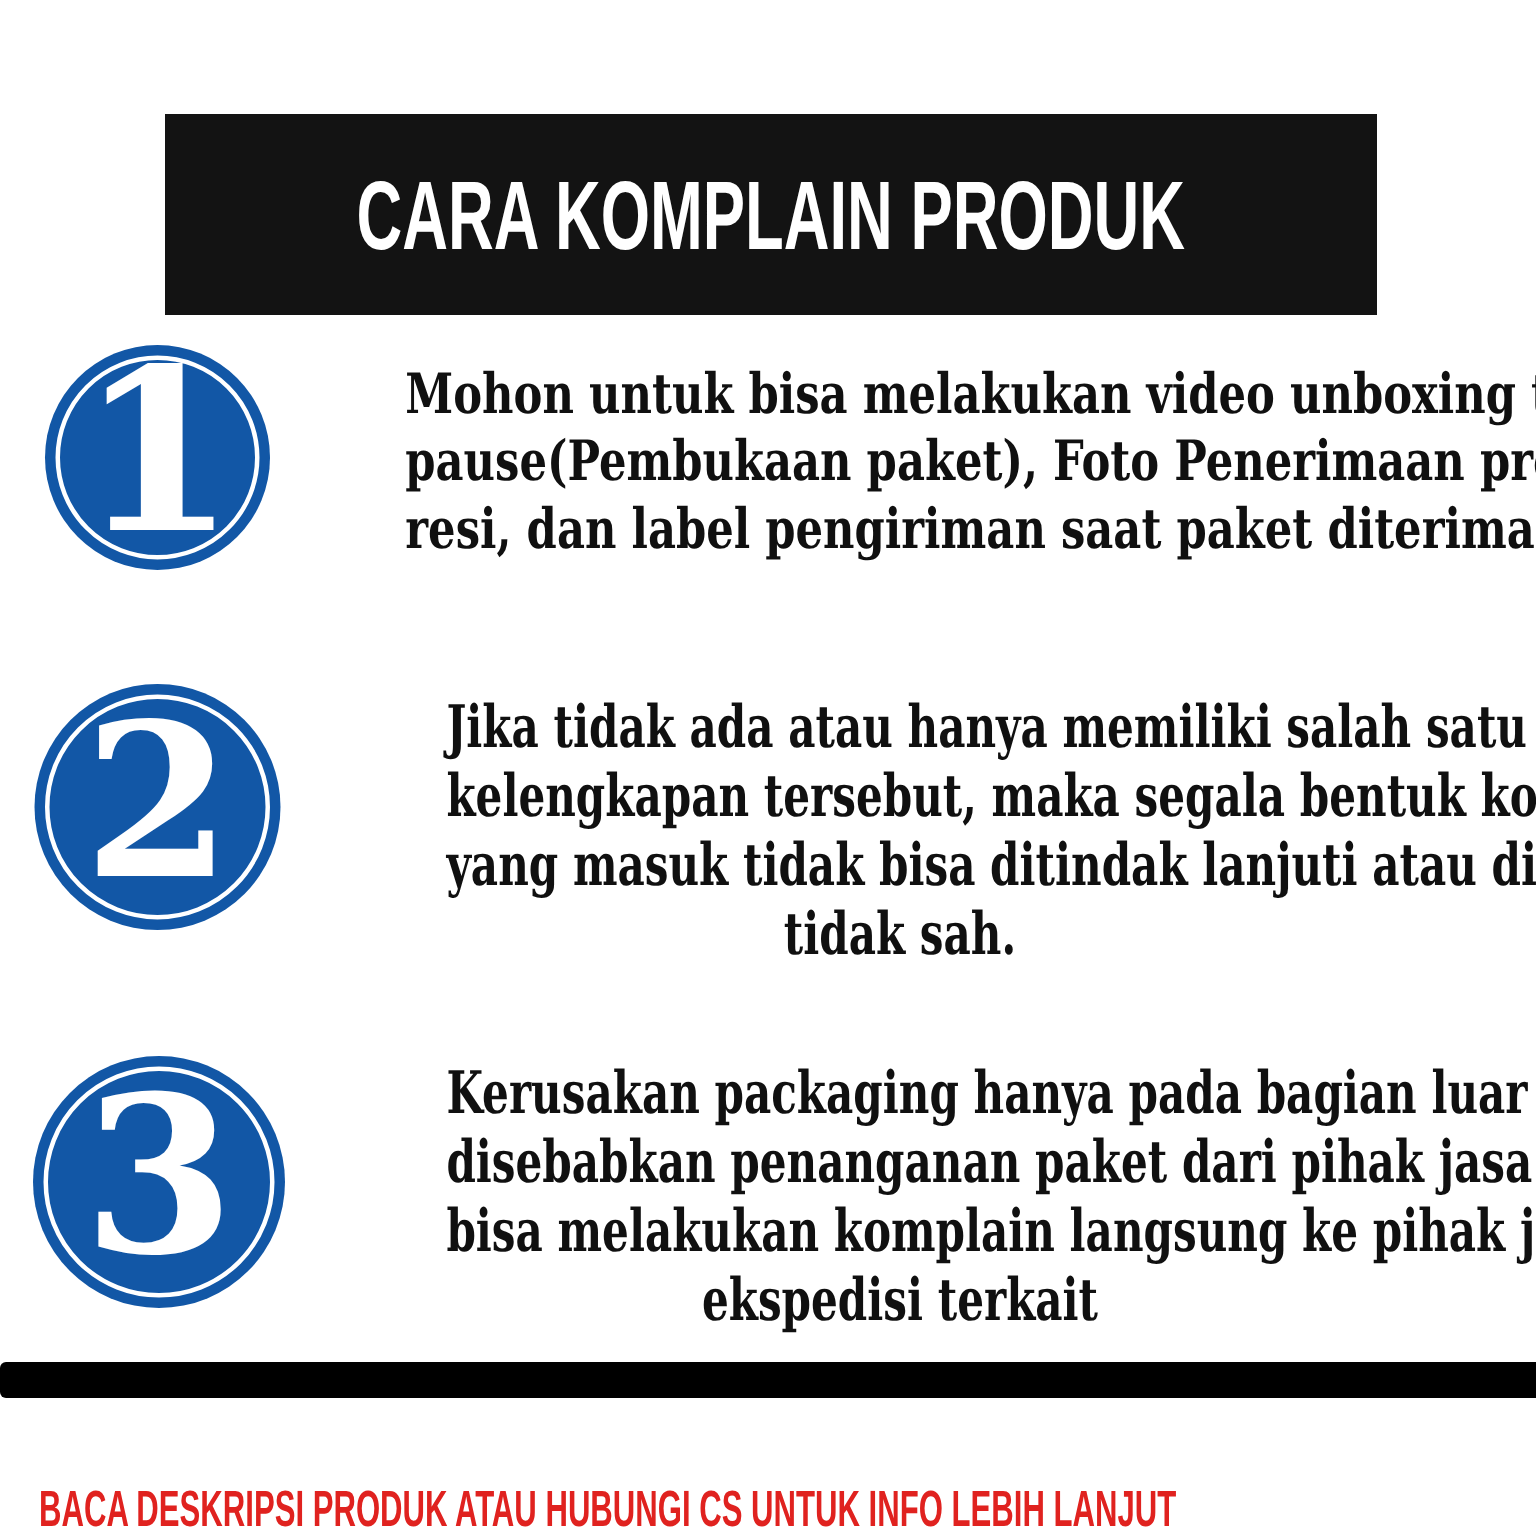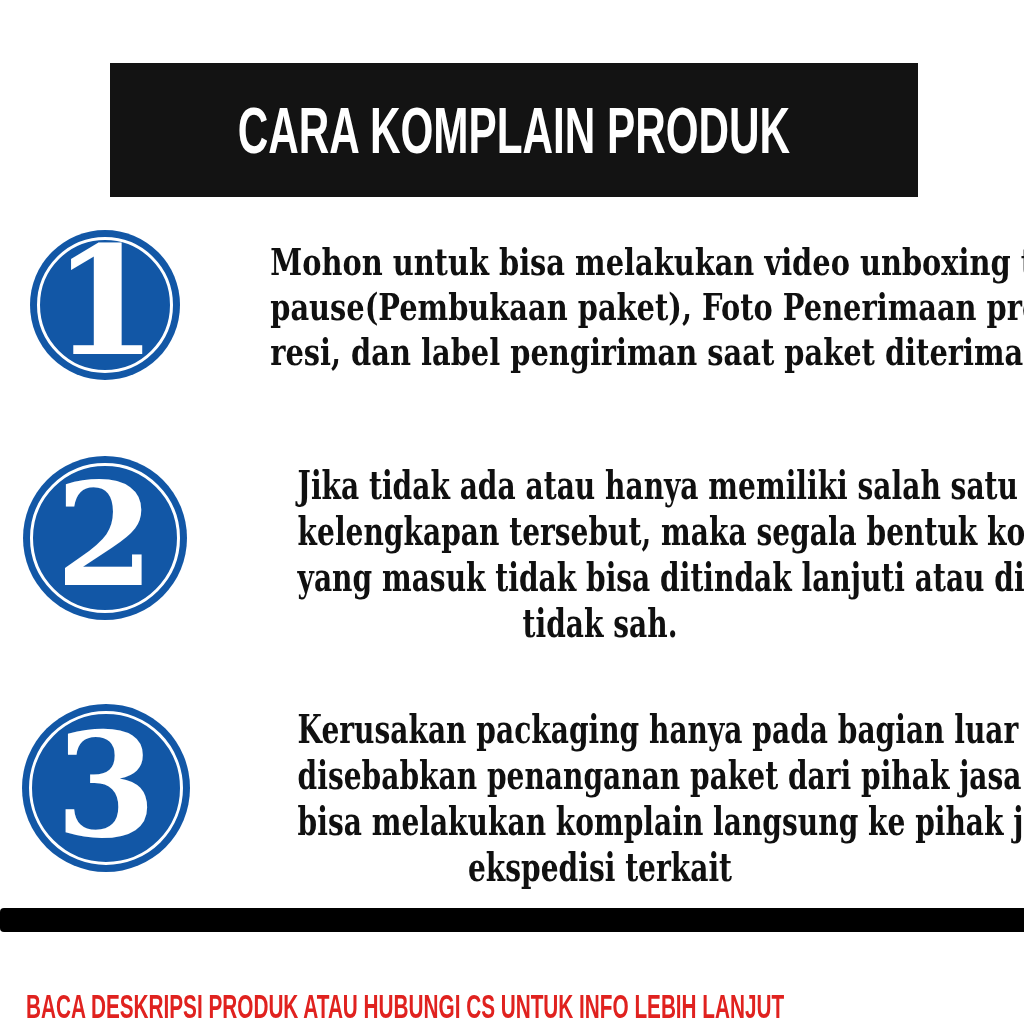--- a/index.html
+++ b/index.html
@@ -2,21 +2,21 @@
 <html><head>
 <meta charset="utf-8">
 <style>
   html,body{margin:0;padding:0;background:#ffffff;}
   #canvas{
     position:relative;width:1024px;height:1024px;background:#ffffff;
     overflow:hidden;font-family:"Liberation Sans",sans-serif;
   }
   
   .header-banner{
-    position:absolute;left:110px;top:63px;width:808px;height:134px;
+    position:absolute;left:110px;top:76px;width:808px;height:134px;
     background:var(--header-bg,#131313);
     display:flex;align-items:center;justify-content:center;
   }
   .header-title{
     color:#ffffff;font-weight:bold;font-size:65px;line-height:1;
     white-space:nowrap;letter-spacing:0px;
     transform:scaleX(0.65);transform-origin:50% 50%;
     font-family:"Liberation Sans",sans-serif;
   }
   

